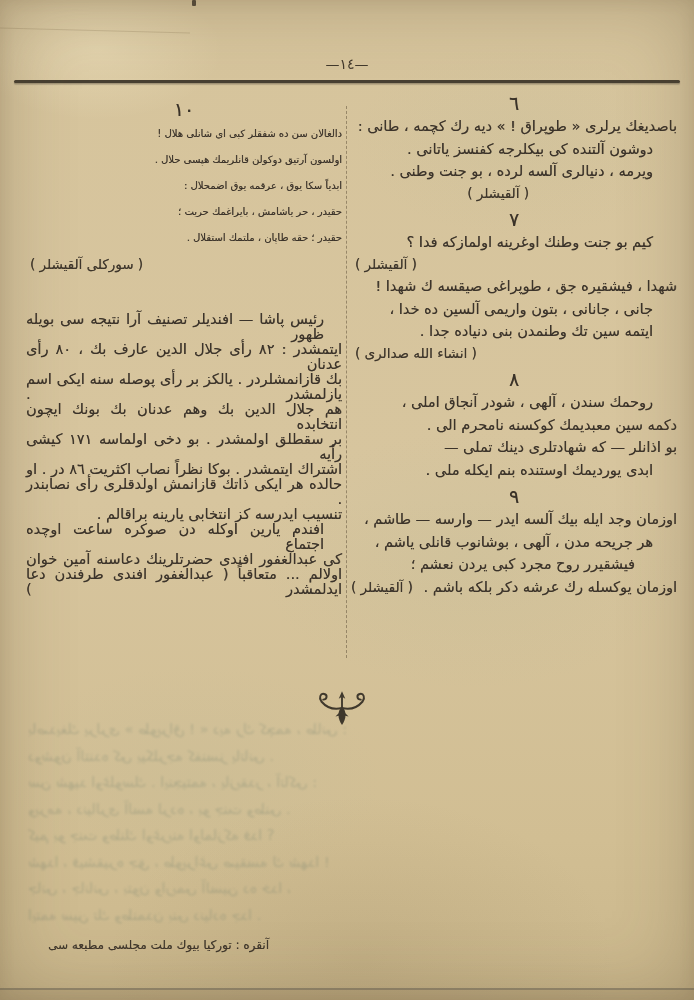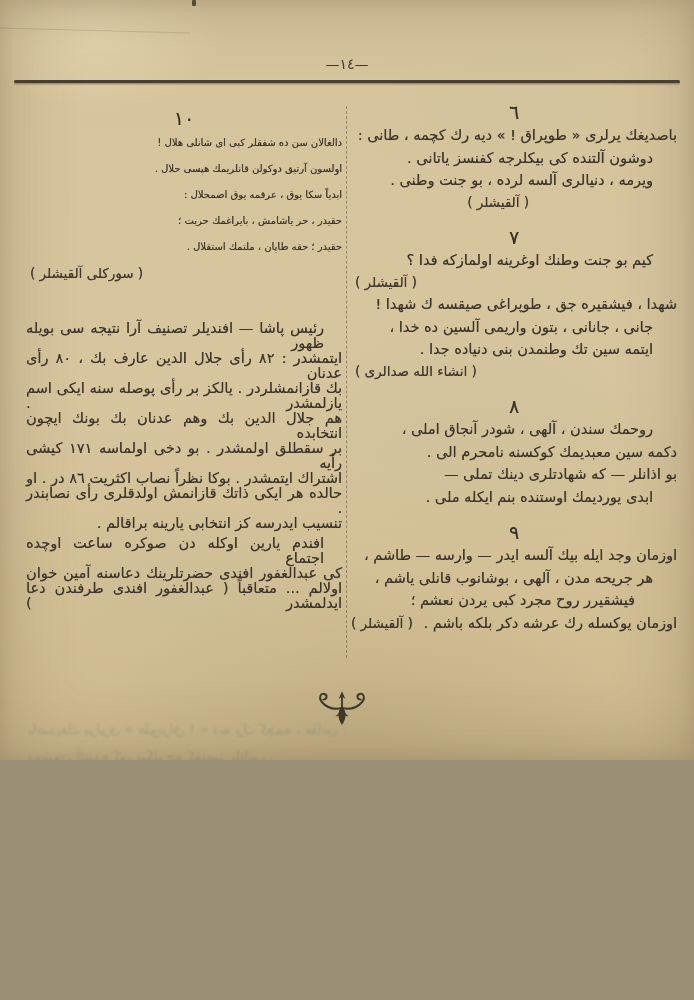--- a/index.html
+++ b/index.html
@@ -1,17 +1,17 @@
 <!DOCTYPE html>
 <html lang="ar"><head>
 <meta charset="utf-8">
 <style>
   html,body{margin:0;padding:0;background:#9b8f76;}
   .page{
-    position:relative;width:694px;height:760px;overflow:hidden;
+    position:relative;width:694px;height:1000px;overflow:hidden;
     font-family:"DejaVu Sans",sans-serif;color:#3b332a;
     background-color:#d4c29a;
     background-image:
       radial-gradient(180px 100px at 14% 5%, rgba(255,246,214,.28), transparent 70%),
       radial-gradient(240px 140px at 75% 14%, rgba(172,180,150,.10), transparent 70%),
       radial-gradient(300px 180px at 68% 56%, rgba(168,178,146,.12), transparent 72%),
       radial-gradient(260px 160px at 28% 78%, rgba(170,178,150,.10), transparent 72%),
       radial-gradient(340px 220px at 52% 96%, rgba(120,100,66,.12), transparent 75%),
       linear-gradient(180deg,#d6c49c 0%,#d7c59e 50%,#d1be93 84%,#cab78c 100%);
   }
@@ -21,35 +21,35 @@
   .crease{position:absolute;top:30px;left:0;width:190px;height:1px;background:rgba(120,100,70,.22);transform:rotate(1.5deg);}
   .pageno{position:absolute;top:56px;left:0;width:100%;text-align:center;font-size:14px;color:#42392c;letter-spacing:1px;}
   .toprule{position:absolute;top:80px;left:14px;width:666px;height:3px;background:#473f31;border-radius:2px;
     box-shadow:0 1.5px 1px rgba(71,63,49,.40);}
   .divider{position:absolute;left:346px;top:106px;height:552px;width:0;border-left:1px dashed rgba(88,74,52,.50);}
 
   .col{direction:rtl;unicode-bidi:embed;text-shadow:0.3px 0.3px 0.6px rgba(52,44,34,.55);}
   .col-right{position:absolute;top:88px;right:17px;width:326px;}
   .col-left{position:absolute;top:94px;left:26px;width:316px;}
 
-  .sec-num{font-size:19px;line-height:24px;text-align:center;margin-top:12px;color:#3a3228;}
+  .sec-num{font-size:19px;line-height:24px;text-align:center;margin-top:3px;color:#3a3228;}
   .vline{font-size:14.5px;line-height:22.5px;white-space:nowrap;}
   .ind{padding-right:24px;}
   .ind2{padding-right:42px;}
   .note{font-size:13.5px;line-height:21.5px;color:#3e362b;}
   .mid{padding-right:148px;}
   .leftal{text-align:left;padding-left:4px;}
   .lastrow{display:flex;justify-content:space-between;align-items:baseline;}
   .note-inline{font-size:13.5px;}
 
   .lvline{font-size:10px;line-height:26px;white-space:nowrap;}
   .lnote{margin-top:3px;}
   .para{font-size:14.5px;line-height:15px;}
   .para1{margin-top:36px;}
-  .para2{margin-top:5px;}
+  .para2{}
   .pl{text-align:justify;text-align-last:justify;}
   .pl.first{padding-right:18px;}
   .pl.end{text-align:left;text-align-last:right;}
 
   .fleuron{position:absolute;left:312px;top:688px;}
   .bleed{position:absolute;left:28px;top:716px;width:640px;direction:rtl;
     transform:scaleX(-1);filter:blur(1.2px);opacity:.30;color:#68english;
     color:#6d7d6b;font-size:14.5px;line-height:26.5px;pointer-events:none;}
   .bleedline{white-space:nowrap;overflow:hidden;}
   .footer{position:absolute;left:48px;top:938px;direction:rtl;font-size:12px;color:#3f372c;

